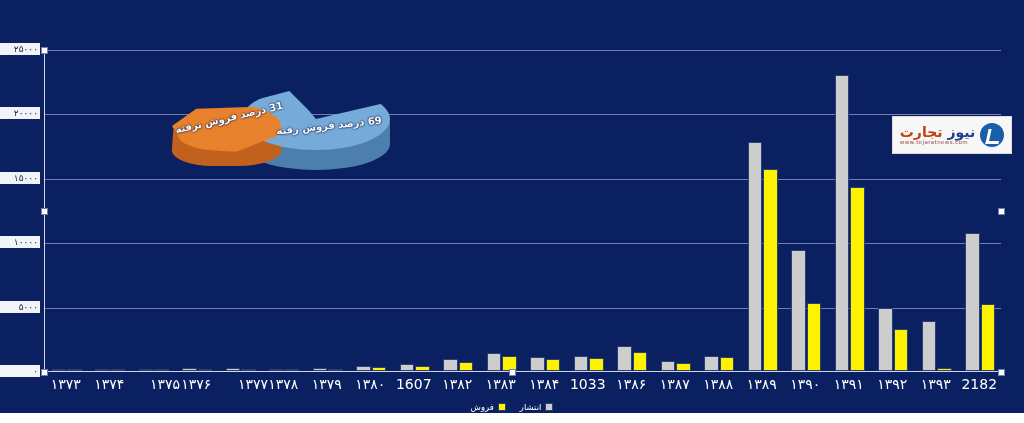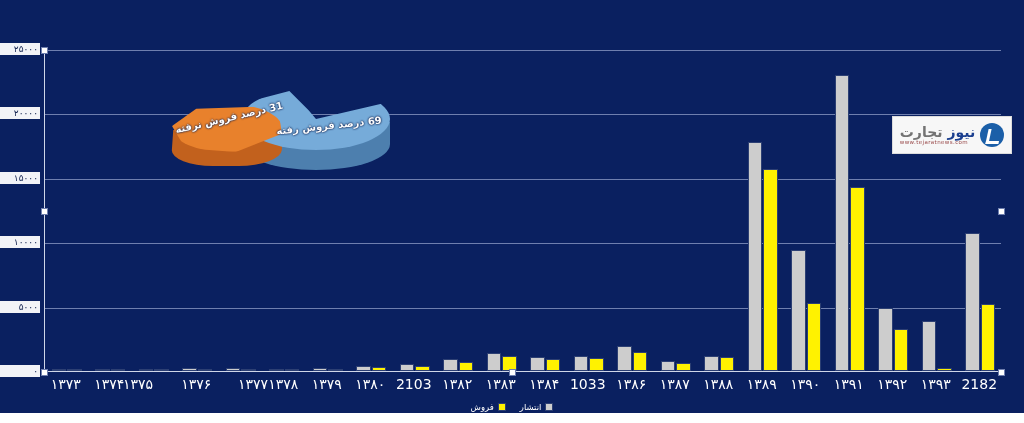--- a/index.html
+++ b/index.html
@@ -193,21 +193,21 @@
     width: 10px; height: 12px;
     border-left: 3px solid #ffffff;
     border-bottom: 3px solid #ffffff;
     transform: skewX(-12deg);
   }
   #logo-text { display: flex; flex-direction: column; align-items: flex-end; }
   #logo-name {
     font-size: 14px; font-weight: bold; direction: rtl;
     white-space: nowrap; line-height: 1.05;
   }
-  #logo-name .w1 { color: #737373; }
+  #logo-name .w1 { color: #c2410c; }
   #logo-name .w2 { color: #1b3f8f; }
   #logo-url { font-size: 5.5px; color: #9a4a4a; letter-spacing: .4px; }
 
   
   #bottom-strip {
     position: absolute;
     left: 0; right: 0; bottom: 0; height: 10px;
     background: #ffffff;
   }
 </style>
@@ -329,27 +329,27 @@
   <div class="sel-handle" style="left:41px; top:47px;"></div>
   <div class="sel-handle" style="left:41px; top:208px;"></div>
   <div class="sel-handle" style="left:41px; top:369px;"></div>
   <div class="sel-handle" style="left:998px; top:208px;"></div>
   <div class="sel-handle" style="left:998px; top:369px;"></div>
   <div class="sel-handle" style="left:509px; top:369px;"></div>
 
   <div id="xaxis">
       <div class="xtick" style="left: 21.75px;">۱۳۷۳</div>
       <div class="xtick" style="left: 65.25px;">۱۳۷۴</div>
-      <div class="xtick" style="left: 94px;">۱۳۷۵</div>
+      <div class="xtick" style="left: 121px;">۱۳۷۵</div>
       <div class="xtick" style="left: 152.25px;">۱۳۷۶</div>
       <div class="xtick" style="left: 209px;">۱۳۷۷</div>
       <div class="xtick" style="left: 239.25px; text-align: right;">۱۳۷۸</div>
       <div class="xtick" style="left: 282.75px;">۱۳۷۹</div>
       <div class="xtick" style="left: 326.25px;">۱۳۸۰</div>
-      <div class="xtick" style="left: 369.75px;">2103</div>
+      <div class="xtick" style="left: 369.75px;">1607</div>
       <div class="xtick" style="left: 413.25px;">۱۳۸۲</div>
       <div class="xtick" style="left: 456.75px;">۱۳۸۳</div>
       <div class="xtick" style="left: 500.25px;">۱۳۸۴</div>
       <div class="xtick" style="left: 543.75px;">1033</div>
       <div class="xtick" style="left: 587.25px;">۱۳۸۶</div>
       <div class="xtick" style="left: 630.75px;">۱۳۸۷</div>
       <div class="xtick" style="left: 674.25px;">۱۳۸۸</div>
       <div class="xtick" style="left: 717.75px;">۱۳۸۹</div>
       <div class="xtick" style="left: 761.25px;">۱۳۹۰</div>
       <div class="xtick" style="left: 804.75px;">۱۳۹۱</div>

